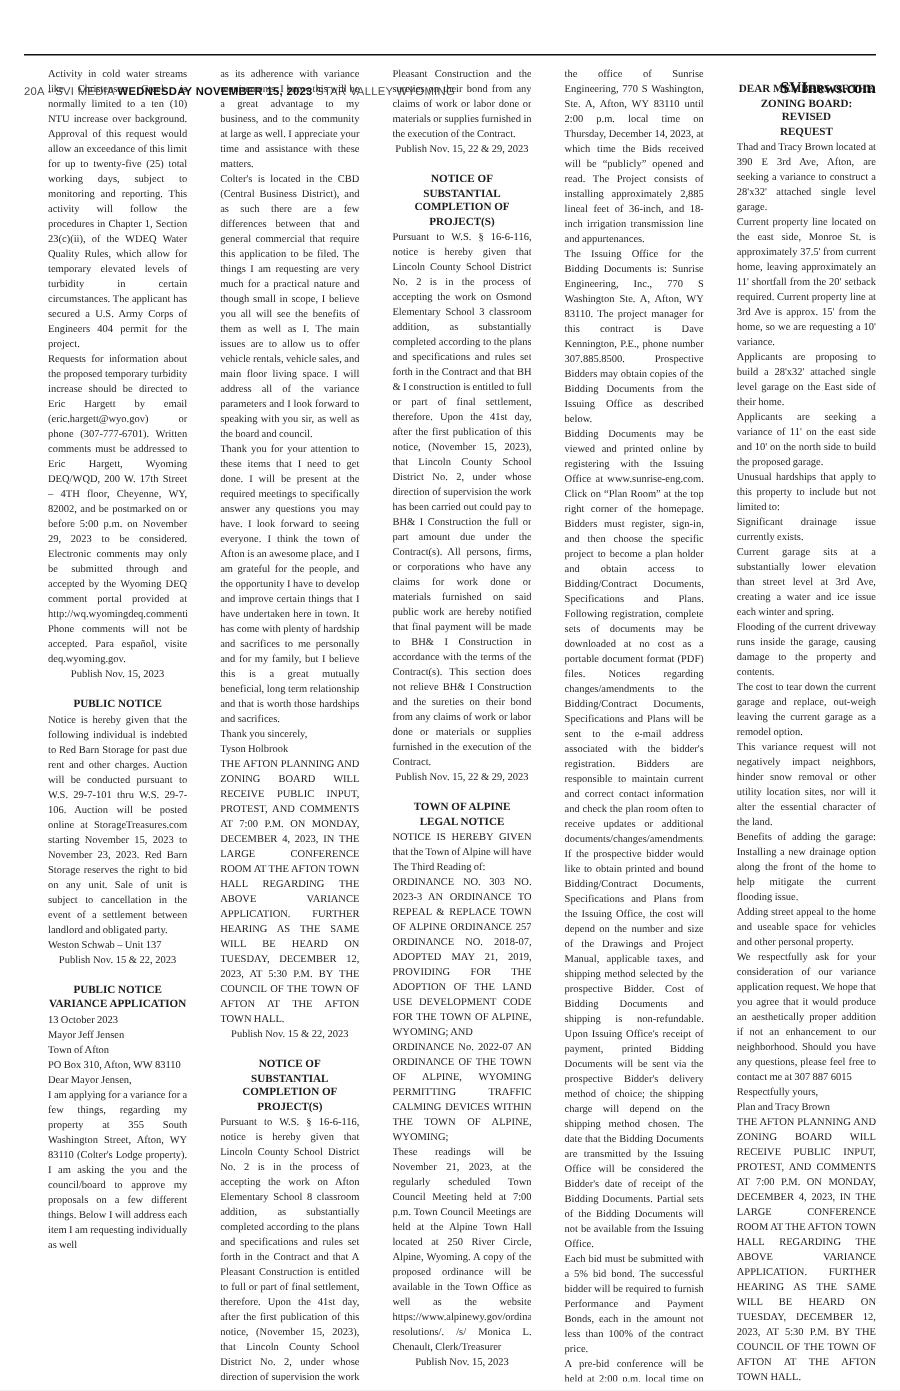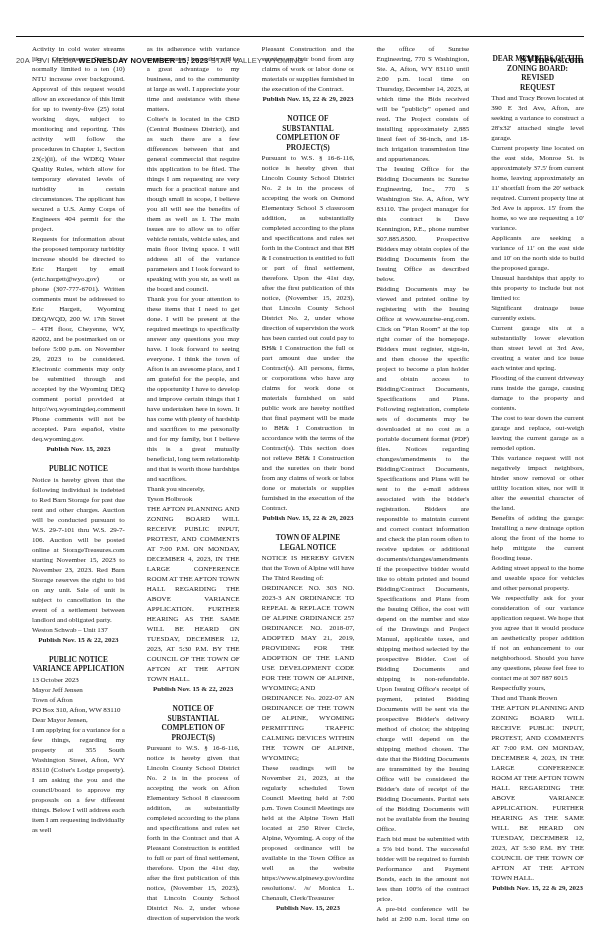--- a/index.html
+++ b/index.html
@@ -33,21 +33,21 @@
   .block{margin:0;}
   .body{
     font-size:7px;line-height:10px;text-align:justify;
     word-spacing:-0.2px;
   }
   .heading{
     font-size:7.4px;line-height:9.5px;font-weight:700;text-align:center;
     white-space:pre-line;margin-top:10px;margin-bottom:1px;
   }
   .publish{
-    font-size:7px;line-height:10px;font-weight:700;text-align:center;
+    font-size:7px;line-height:10px;font-weight:400;text-align:center;
   }
 </style>
 </head>
 <body>
 
 <div class="page">
   <div class="header">
     <div class="header-left"><span>20A - SVI MEDIA</span> <b>WEDNESDAY NOVEMBER 15, 2023</b> <span>STAR VALLEY WYOMING</span></div>
     <div class="masthead-url">SVInews.com</div>
   </div>
@@ -113,29 +113,30 @@
         <div class="block body">A pre-bid conference will be held at 2:00 p.m. local time on Thursday, December 7th, 2023 leaving from the Sunrise Engineering office at 770 S Washington, Ste. A, Afton, WY 83110. Attendance at the pre-bid tour is requested but not required.</div>
         <div class="block body">Names of those in attendance read be recorded.</div>
         <div class="block publish">Publish Nov. 15 &amp; 22, 2023</div>
       </div>
       <div class="col">
         <div class="block heading">DEAR MEMBERS OF THE
 ZONING BOARD: REVISED
 REQUEST</div>
         <div class="block body">Thad and Tracy Brown located at 390 E 3rd Ave, Afton, are seeking a variance to construct a 28'x32' attached single level garage.</div>
         <div class="block body">Current property line located on the east side, Monroe St. is approximately 37.5' from current home, leaving approximately an 11' shortfall from the 20' setback required. Current property line at 3rd Ave is approx. 15' from the home, so we are requesting a 10' variance.</div>
+        <div class="block body">Applicants are proposing to build a 28'x32' attached single level garage on the East side of their home.</div>
         <div class="block body">Applicants are seeking a variance of 11' on the east side and 10' on the north side to build the proposed garage.</div>
         <div class="block body">Unusual hardships that apply to this property to include but not limited to:</div>
         <div class="block body">Significant drainage issue currently exists.</div>
         <div class="block body">Current garage sits at a substantially lower elevation than street level at 3rd Ave, creating a water and ice issue each winter and spring.</div>
         <div class="block body">Flooding of the current driveway runs inside the garage, causing damage to the property and contents.</div>
         <div class="block body">The cost to tear down the current garage and replace, out-weigh leaving the current garage as a remodel option.</div>
         <div class="block body">This variance request will not negatively impact neighbors, hinder snow removal or other utility location sites, nor will it alter the essential character of the land.</div>
         <div class="block body">Benefits of adding the garage: Installing a new drainage option along the front of the home to help mitigate the current flooding issue.</div>
         <div class="block body">Adding street appeal to the home and useable space for vehicles and other personal property.</div>
         <div class="block body">We respectfully ask for your consideration of our variance application request. We hope that you agree that it would produce an aesthetically proper addition if not an enhancement to our neighborhood. Should you have any questions, please feel free to contact me at 307 887 6015</div>
         <div class="block body">Respectfully yours,</div>
-        <div class="block body">Thad and Thank Brown</div>
+        <div class="block body">Plan and Tracy Brown</div>
         <div class="block body">THE AFTON PLANNING AND ZONING BOARD WILL RECEIVE PUBLIC INPUT, PROTEST, AND COMMENTS AT 7:00 P.M. ON MONDAY, DECEMBER 4, 2023, IN THE LARGE CONFERENCE ROOM AT THE AFTON TOWN HALL REGARDING THE ABOVE VARIANCE APPLICATION. FURTHER HEARING AS THE SAME WILL BE HEARD ON TUESDAY, DECEMBER 12, 2023, AT 5:30 P.M. BY THE COUNCIL OF THE TOWN OF AFTON AT THE AFTON TOWN HALL.</div>
         <div class="block publish">Publish Nov. 15, 22 &amp; 29, 2023</div>
       </div>
     </div>
 </div>
 
 </body></html>

